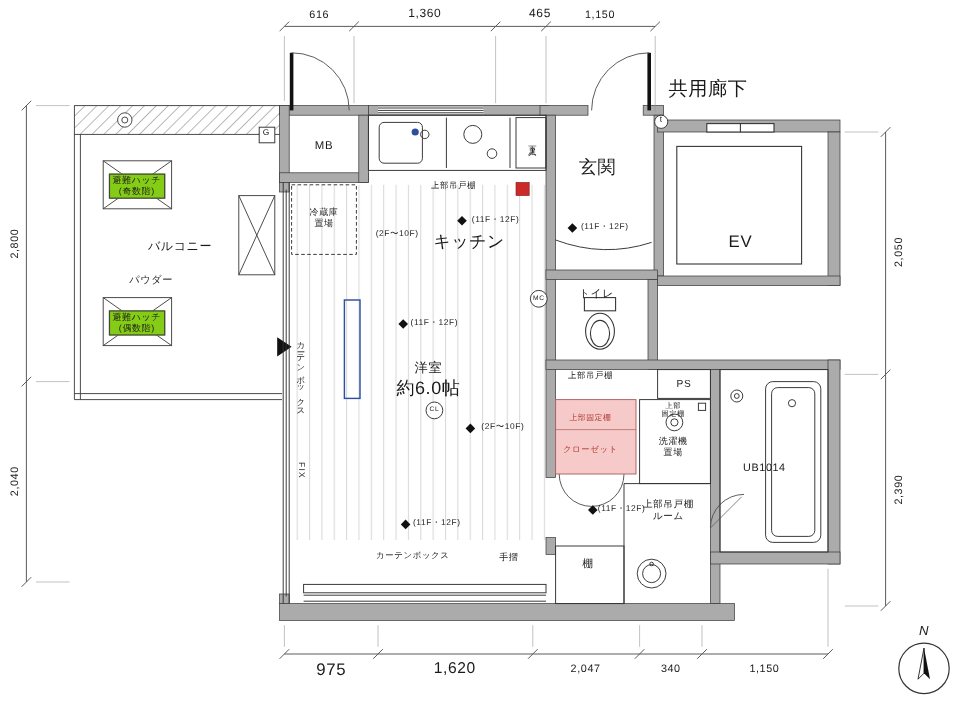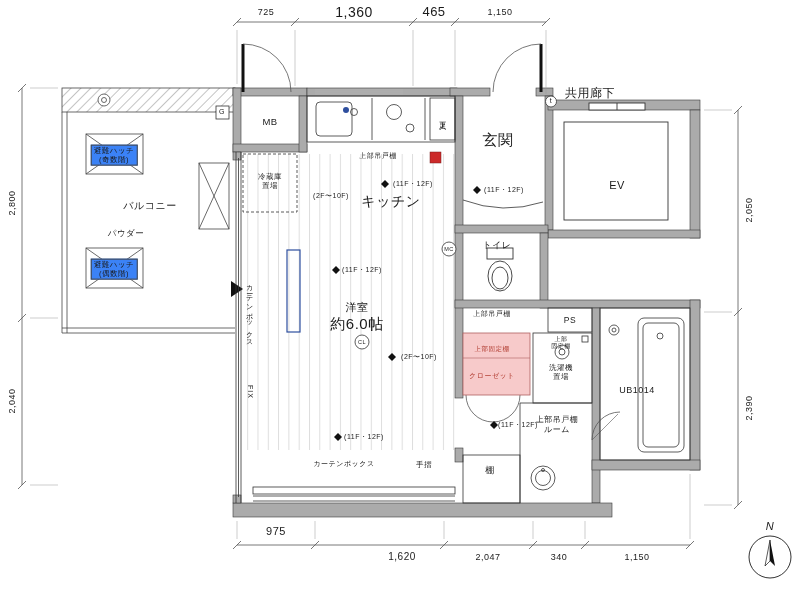--- a/index.html
+++ b/index.html
@@ -3,21 +3,21 @@
 <meta charset="utf-8">
 <style>
   html,body{margin:0;padding:0;background:#fff;}
   .stage{position:relative;width:800px;height:590px;background:#fff;overflow:hidden;
          font-family:"Liberation Sans","DejaVu Sans",sans-serif;}
   .stage svg{position:absolute;left:0;top:0;}
   .lbl{position:absolute;transform:translate(-50%,-50%);white-space:pre-line;text-align:center;
        color:#1a1a1a;line-height:1.2;letter-spacing:.5px;}
   .vert{writing-mode:vertical-rl;letter-spacing:1px;}
   .vdim{transform:translate(-50%,-50%) rotate(-90deg);}
-  .boxed{border:1px solid #444;background:#3b82f6;padding:0 2px;line-height:1.25;}
+  .boxed{border:1px solid #444;background:#84cc16;padding:0 2px;line-height:1.25;}
   .red{color:#b03a2e;}
   .it{font-style:italic;}
 </style>
 </head>
 <body>
 
 <div class="stage">
 
 <svg width="800" height="590" viewBox="0 0 800 590">
   <defs>
@@ -236,38 +236,38 @@
     </g>
   </g>
 
   <g transform="translate(770,557)">
     <circle r="21" fill="#fff" stroke="#333" stroke-width="1"></circle>
     <path d="M0,-17 L5,9 L0,4 Z" fill="#111"></path>
     <path d="M0,-17 L-5,9 L0,4 Z" fill="#fff" stroke="#111" stroke-width="0.7"></path>
   </g>
 </svg>
 
-<div class="lbl" style="left:266px;top:12px;font-size:9px">725</div>
-<div class="lbl" style="left:354px;top:12px;font-size:14px">1,360</div>
-<div class="lbl" style="left:434px;top:12px;font-size:13px">465</div>
+<div class="lbl" style="left:266px;top:12px;font-size:9px">616</div>
+<div class="lbl" style="left:354px;top:12px;font-size:10px">1,360</div>
+<div class="lbl" style="left:450px;top:12px;font-size:10px">465</div>
 <div class="lbl" style="left:500px;top:12px;font-size:9px">1,150</div>
-<div class="lbl" style="left:276px;top:532px;font-size:11px">975</div>
-<div class="lbl" style="left:402px;top:557px;font-size:10px">1,620</div>
+<div class="lbl" style="left:276px;top:558px;font-size:14px">975</div>
+<div class="lbl" style="left:379px;top:557px;font-size:13px">1,620</div>
 <div class="lbl" style="left:488px;top:557px;font-size:9px">2,047</div>
 <div class="lbl" style="left:559px;top:557px;font-size:9px">340</div>
 <div class="lbl" style="left:637px;top:557px;font-size:9px">1,150</div>
 <div class="lbl vdim" style="left:12px;top:203px;font-size:9px">2,800</div>
 <div class="lbl vdim" style="left:12px;top:401px;font-size:9px">2,040</div>
 <div class="lbl vdim" style="left:749px;top:210px;font-size:9px">2,050</div>
 <div class="lbl vdim" style="left:749px;top:408px;font-size:9px">2,390</div>
 
-<div class="lbl" style="left:590px;top:93px;font-size:12px">共用廊下</div>
+<div class="lbl" style="left:590px;top:75px;font-size:16px">共用廊下</div>
 <div class="lbl" style="left:270px;top:122px;font-size:9.5px">MB</div>
 <div class="lbl" style="left:498px;top:140px;font-size:15px">玄関</div>
-<div class="lbl" style="left:617px;top:186px;font-size:11px">EV</div>
+<div class="lbl" style="left:617px;top:201px;font-size:14px">EV</div>
 <div class="lbl" style="left:150px;top:206px;font-size:10px">バルコニー</div>
 <div class="lbl" style="left:126px;top:233px;font-size:8.5px">パウダー</div>
 <div class="lbl boxed" style="left:114px;top:155px;font-size:7.5px">避難ハッチ
 (奇数階)</div>
 <div class="lbl boxed" style="left:114px;top:269px;font-size:7.5px">避難ハッチ
 (偶数階)</div>
 <div class="lbl" style="left:270px;top:181px;font-size:7.5px">冷蔵庫
 置場</div>
 <div class="lbl" style="left:391px;top:201px;font-size:14px">キッチン</div>
 <div class="lbl" style="left:378px;top:156px;font-size:7px">上部吊戸棚</div>

